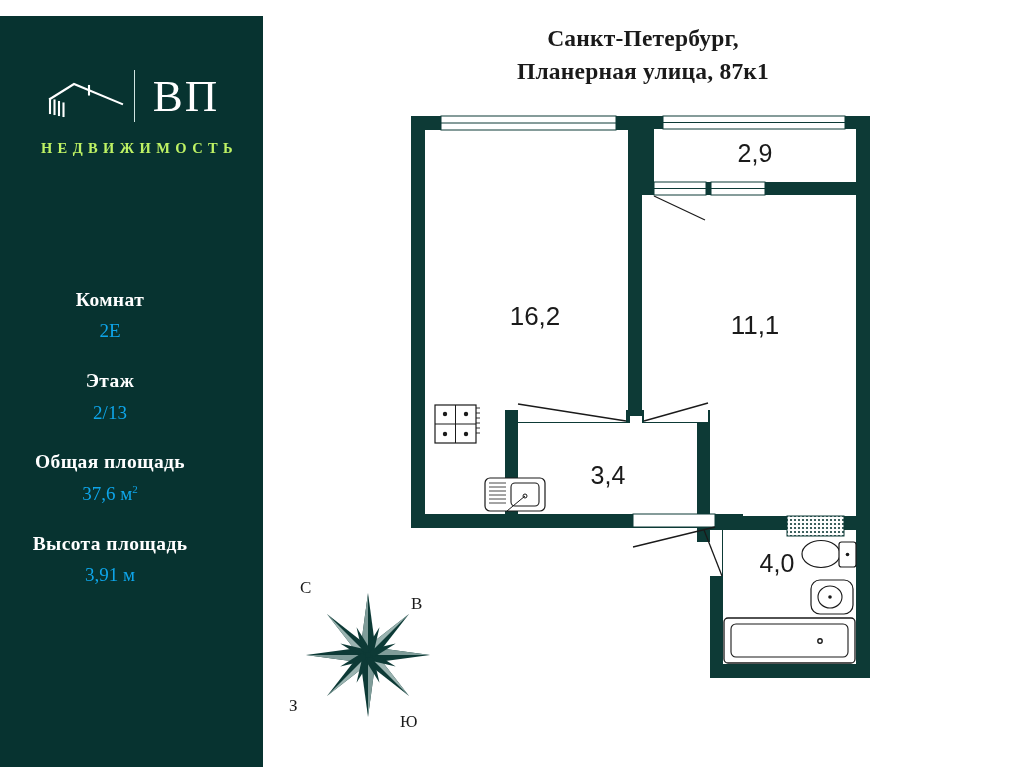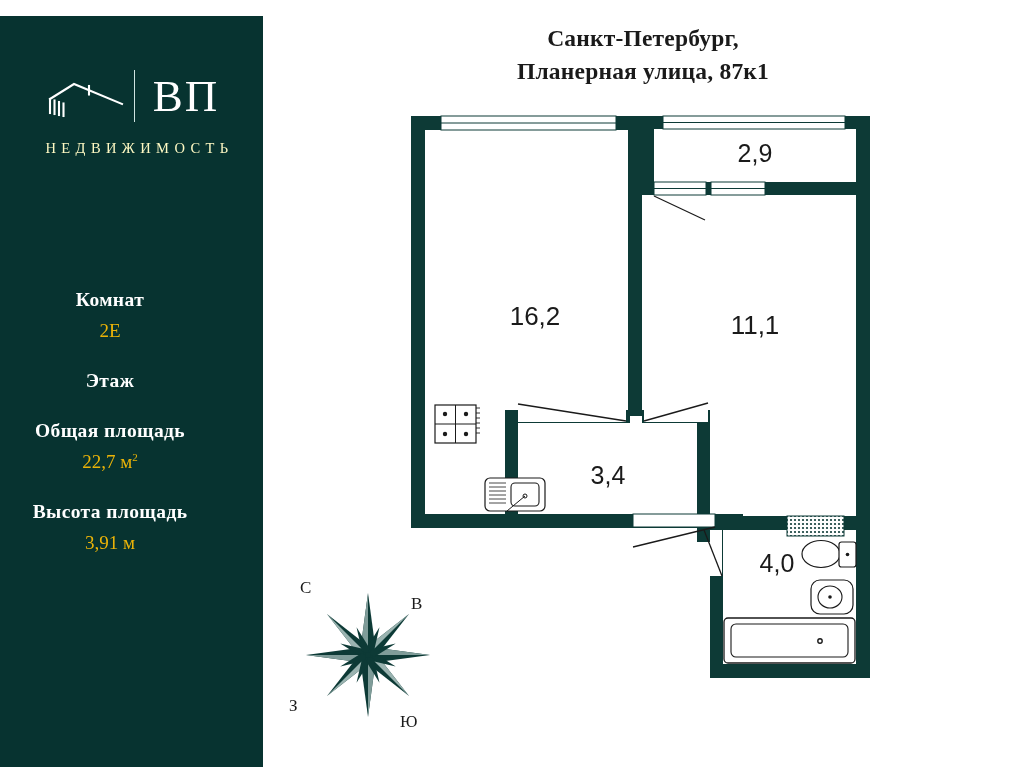--- a/index.html
+++ b/index.html
@@ -58,23 +58,24 @@
     font-size: 45px;
     letter-spacing: 2px;
     color: #ffffff;
     line-height: 1;
   }
   .logo-sub {
     margin-top: 16px;
     font-family: "Liberation Serif", serif;
     font-size: 14.5px;
     letter-spacing: 5.4px;
-    color: #fef9c3;
+    color: #bef264;
     text-align: center;
     padding-left: 16px;
+    font-weight: bold;
   }
 
   .specs {
     position: absolute;
     left: 0;
     top: 272px;
     width: 220px;
     text-align: center;
   }
   .spec-group { margin-bottom: 26px; }
@@ -82,21 +83,21 @@
     font-family: "Liberation Serif", serif;
     font-weight: bold;
     font-size: 19.5px;
     color: #ffffff;
     letter-spacing: 0.4px;
     line-height: 1.2;
   }
   .spec-value {
     font-family: "Liberation Serif", serif;
     font-size: 19px;
-    color: #eab308;
+    color: #0ea5e9;
     margin-top: 9px;
     line-height: 1.2;
   }
   .spec-value sup { font-size: 11px; vertical-align: super; }
 
   
   #content {
     position: absolute;
     left: 263px; top: 0;
     width: 760px; height: 600px;
@@ -182,26 +183,27 @@
 
     <div class="specs">
 
       <div class="spec-group">
         <div class="spec-label">Комнат</div>
         <div class="spec-value">2Е</div>
       </div>
 
       <div class="spec-group">
         <div class="spec-label">Этаж</div>
+        <div class="spec-value">2/13</div>
       </div>
 
       <div class="spec-group">
         <div class="spec-label">Общая площадь</div>
         <div class="spec-value">
-          <span>22,7 м</span><sup>2</sup>
+          <span>37,6 м</span><sup>2</sup>
         </div>
       </div>
 
       <div class="spec-group">
         <div class="spec-label">Высота площадь</div>
         <div class="spec-value">3,91 м</div>
       </div>
 
     </div>
   </aside>

